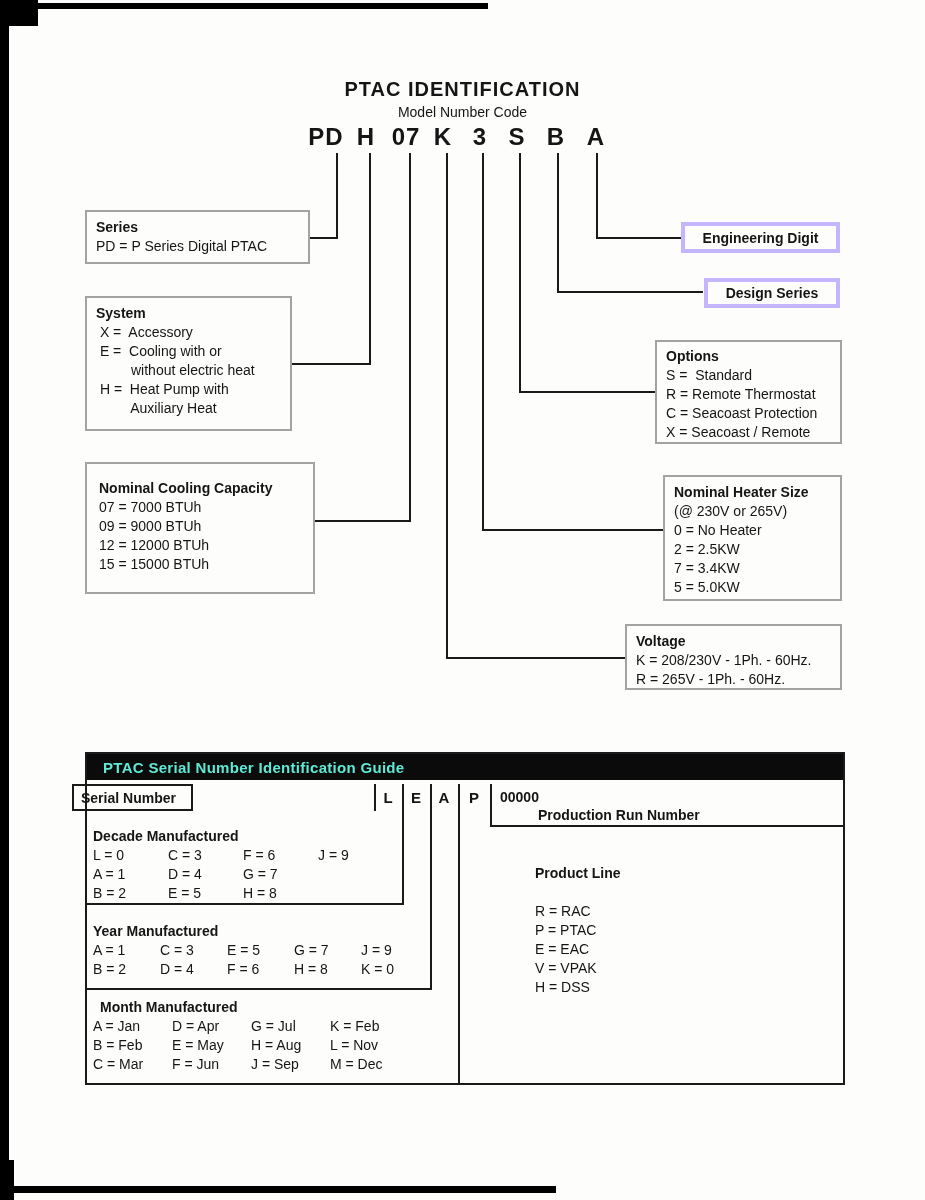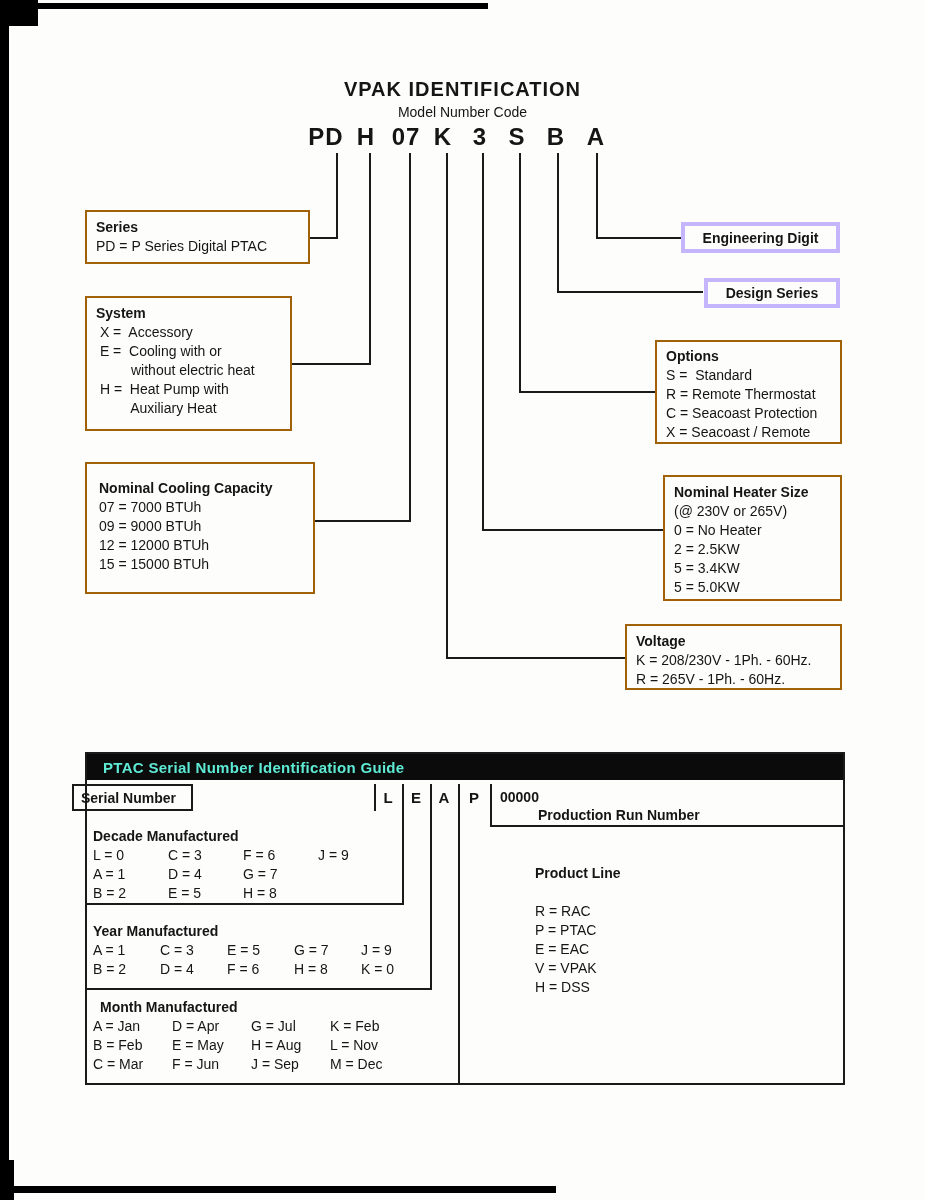--- a/index.html
+++ b/index.html
@@ -18,21 +18,21 @@
     position:absolute; left:0; top:104px; width:925px; text-align:center;
     font-size:14px;
   }
   .codeseg {
     position:absolute; top:123px; transform:translateX(-50%);
     font-size:24px; font-weight:bold; letter-spacing:1px; white-space:nowrap;
   }
   .hline { position:absolute; height:2px; background:#1a1a1a; }
   .vline { position:absolute; width:2px; background:#1a1a1a; }
   .cbox {
-    position:absolute; border:2px solid #a16207; font-size:14px;
+    position:absolute; border:2px solid #a3a3a3; font-size:14px;
     line-height:19px; padding:6px 9px; background:transparent; overflow:hidden;
   }
   .bt { font-weight:bold; }
   .pre { white-space:pre; }
   .cbox-center {
     position:absolute; border:4px solid #c4b5fd; font-size:14px; font-weight:bold;
     display:flex; align-items:center; justify-content:center; overflow:hidden;
   }
   .sbox { position:absolute; left:85px; top:752px; width:760px; height:333px; border:2px solid #1a1a1a; }
   .shead {
@@ -60,21 +60,21 @@
 <body>
 
 <div class="page">
 
   <div class="artifact" style="left:0;top:0;width:9px;height:1200px"></div>
   <div class="artifact" style="left:0;top:0;width:38px;height:26px"></div>
   <div class="artifact" style="left:25px;top:3px;width:463px;height:6px"></div>
   <div class="artifact" style="left:0;top:1186px;width:556px;height:7px"></div>
   <div class="artifact" style="left:0;top:1160px;width:14px;height:40px"></div>
 
-  <div class="title">VPAK IDENTIFICATION</div>
+  <div class="title">PTAC IDENTIFICATION</div>
   <div class="subtitle">Model Number Code</div>
 
   <div class="codeseg" style="left:326px">PD</div>
   <div class="codeseg" style="left:366px">H</div>
   <div class="codeseg" style="left:406px">07</div>
   <div class="codeseg" style="left:443px">K</div>
   <div class="codeseg" style="left:480px">3</div>
   <div class="codeseg" style="left:517px">S</div>
   <div class="codeseg" style="left:556px">B</div>
   <div class="codeseg" style="left:596px">A</div>
@@ -139,21 +139,21 @@
     <div class="pre">R = Remote Thermostat</div>
     <div class="pre">C = Seacoast Protection</div>
     <div class="pre">X = Seacoast / Remote</div>
   </div>
 
   <div class="cbox" style="left:663px;top:475px;width:179px;height:126px">
     <div class="bt">Nominal Heater Size</div>
     <div class="pre">(@ 230V or 265V)</div>
     <div class="pre">0 = No Heater</div>
     <div class="pre">2 = 2.5KW</div>
-    <div class="pre">5 = 3.4KW</div>
+    <div class="pre">7 = 3.4KW</div>
     <div class="pre">5 = 5.0KW</div>
   </div>
 
   <div class="cbox" style="left:625px;top:624px;width:217px;height:66px">
     <div class="bt">Voltage</div>
     <div class="pre">K = 208/230V - 1Ph. - 60Hz.</div>
     <div class="pre">R = 265V - 1Ph. - 60Hz.</div>
   </div>
 
   <div class="sbox"></div>

